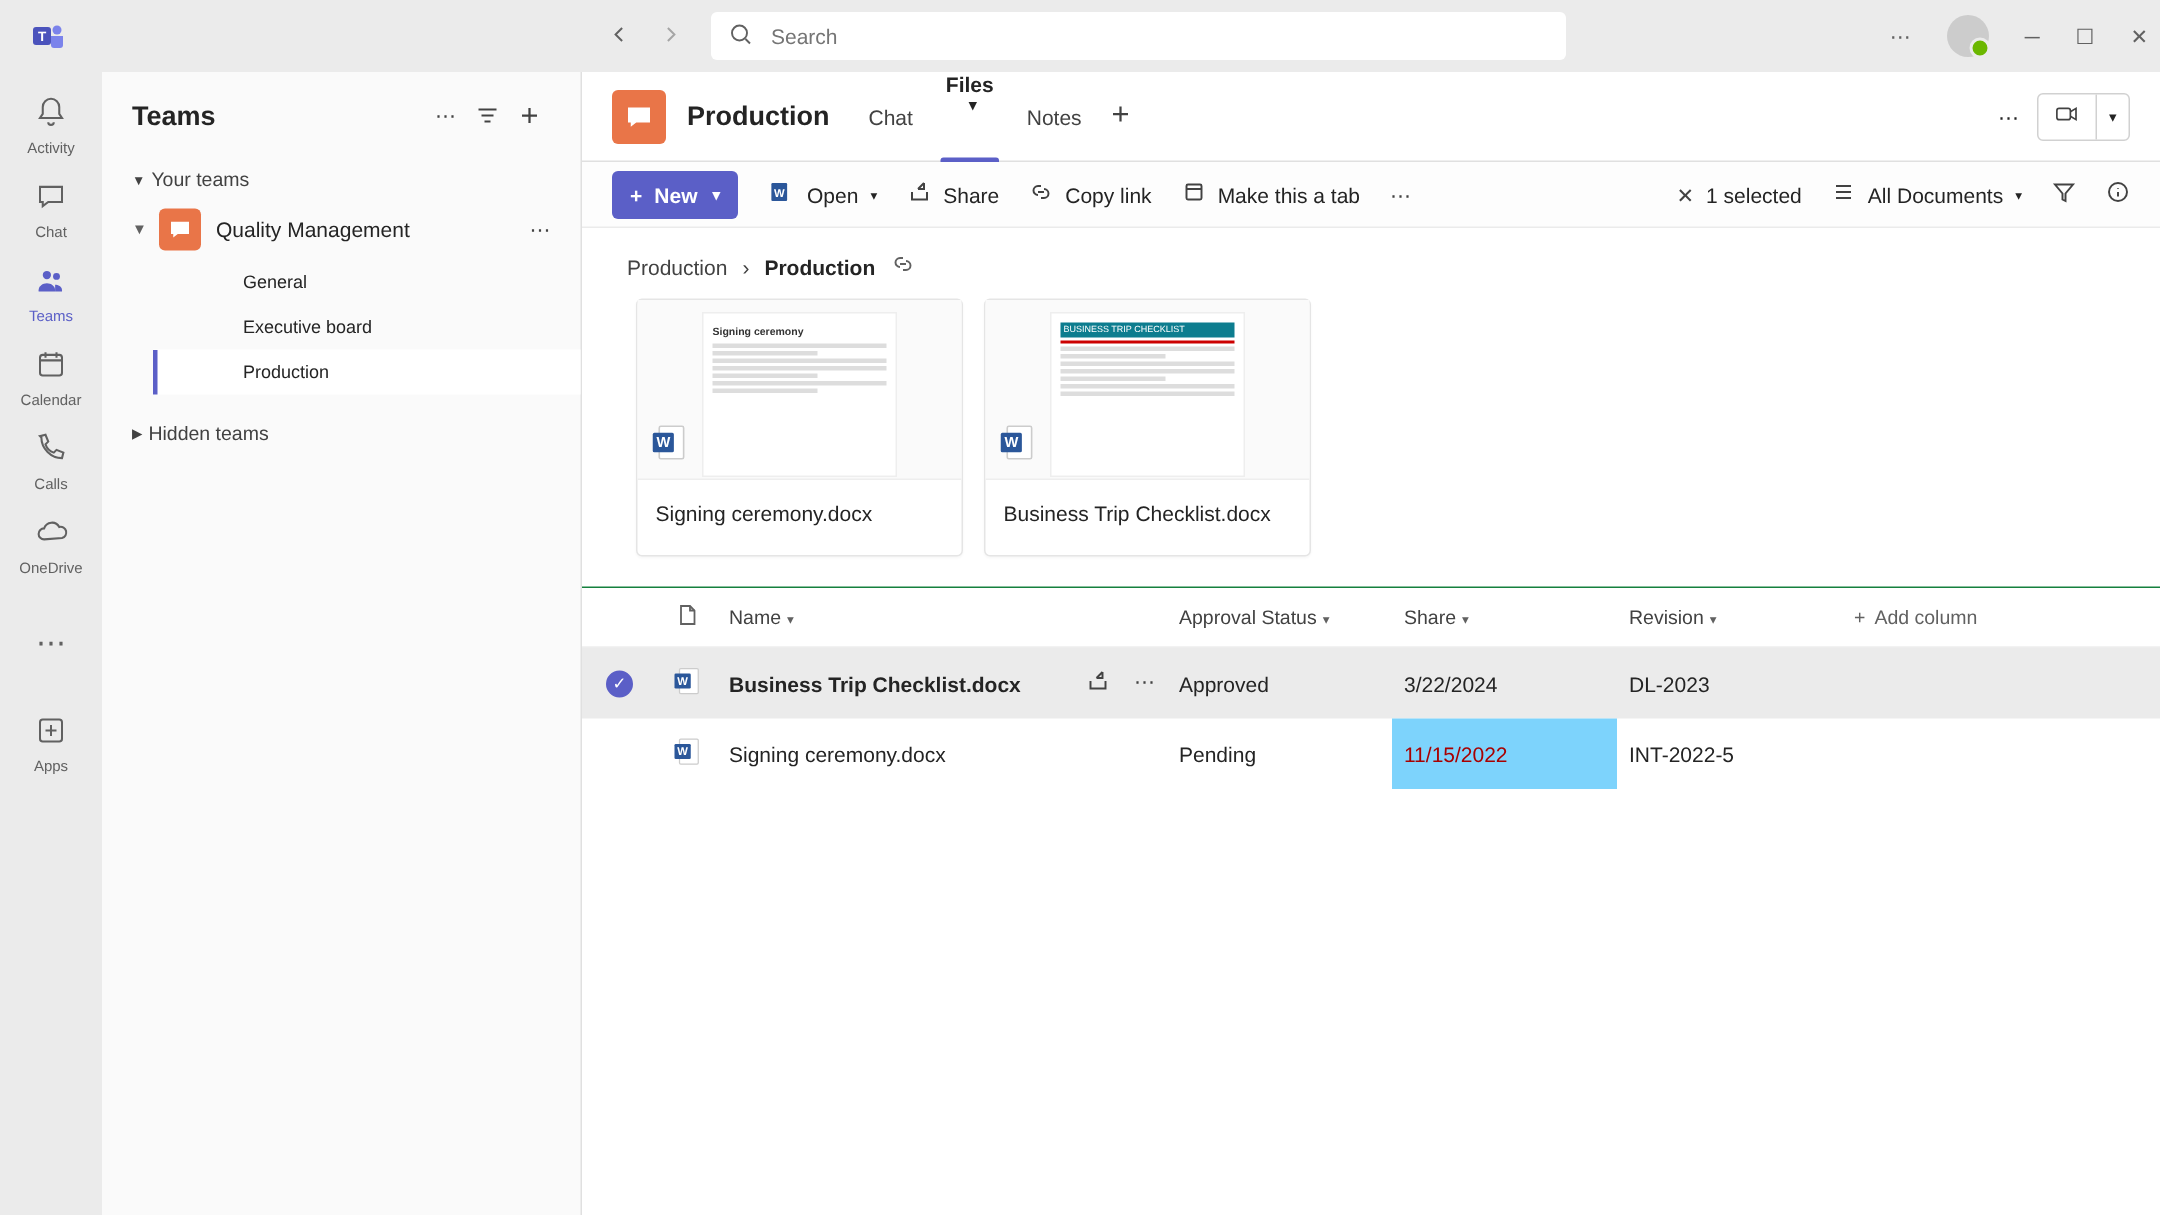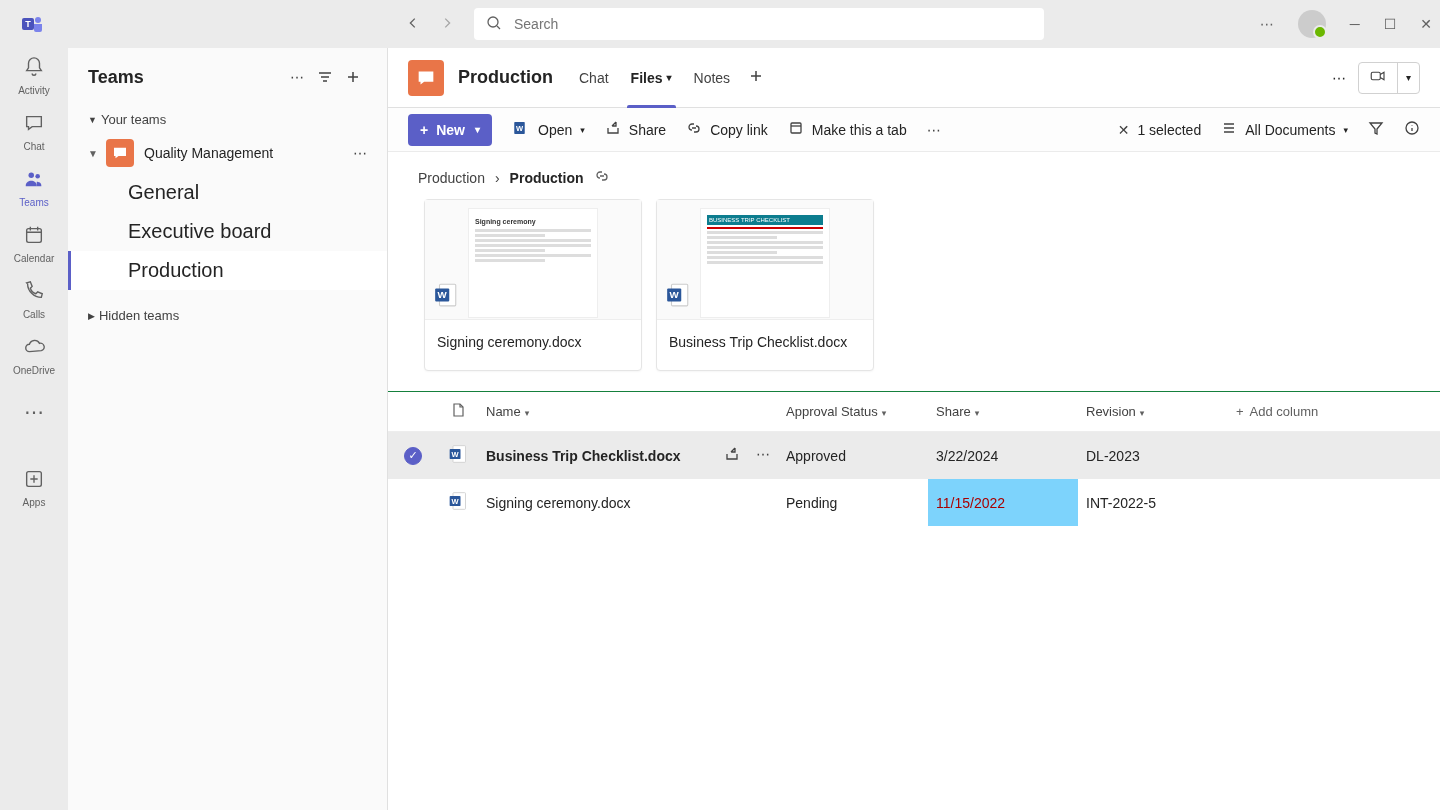--- a/index.html
+++ b/index.html
@@ -11,46 +11,46 @@
 .titlebar .nav-arrows { display: flex; gap: 20px; margin-left: 350px; color: #616161; }
 .titlebar .search { flex: 0 0 570px; height: 32px; background: #fff; border-radius: 4px; margin-left: 20px; display: flex; align-items: center; padding: 0 12px; color: #616161; gap: 12px; }
 .titlebar .search input { border: none; outline: none; flex: 1; font-size: 14px; background: transparent; }
 .titlebar .right { margin-left: auto; display: flex; align-items: center; gap: 24px; color: #616161; }
 .titlebar .avatar { width: 28px; height: 28px; border-radius: 50%; background: #ccc; position: relative; }
 .titlebar .avatar::after { content: ""; position: absolute; bottom: -1px; right: -1px; width: 10px; height: 10px; background: #6bb700; border-radius: 50%; border: 2px solid #ebebeb; }
 .titlebar .win-controls { display: flex; gap: 24px; }
 
 
 .app-rail { position: absolute; left: 0; top: 48px; bottom: 0; width: 68px; background: #ebebeb; display: flex; flex-direction: column; align-items: center; padding-top: 8px; }
-.app-rail .item { width: 68px; height: 56px; display: flex; flex-direction: column; align-items: center; justify-content: flex-start; gap: 2px; color: #616161; cursor: pointer; font-size: 10px; }
+.app-rail .item { width: 68px; height: 56px; display: flex; flex-direction: column; align-items: center; justify-content: center; gap: 2px; color: #616161; cursor: pointer; font-size: 10px; }
 .app-rail .item.active { color: #5b5fc7; }
 .app-rail .item.active .ic { color: #5b5fc7; }
 .app-rail .ic { font-size: 20px; }
 .app-rail .more-ic { margin-top: 8px; }
 
 
 .teams-panel { position: absolute; left: 68px; top: 48px; bottom: 0; width: 320px; background: #fafafa; border-right: 1px solid #e0e0e0; }
 .teams-panel .hdr { height: 58px; display: flex; align-items: center; padding: 0 20px; }
 .teams-panel .hdr h2 { font-size: 18px; font-weight: 700; flex: 1; }
 .teams-panel .hdr .hbtn { width: 28px; height: 28px; display: flex; align-items: center; justify-content: center; color: #424242; cursor: pointer; }
 .teams-panel .section-label { padding: 6px 20px; font-size: 13px; color: #424242; display: flex; align-items: center; gap: 4px; cursor: pointer; }
 .teams-panel .team-row { padding: 6px 20px 6px 20px; display: flex; align-items: center; gap: 10px; cursor: pointer; }
 .teams-panel .team-row .caret { color: #616161; font-size: 10px; width: 8px; }
 .teams-panel .team-row .ticon { width: 28px; height: 28px; border-radius: 4px; background: #e97548; display: flex; align-items: center; justify-content: center; color: #fff; font-size: 16px; }
 .teams-panel .team-row .more { margin-left: auto; color: #424242; }
-.teams-panel .channel { padding: 8px 20px 8px 60px; cursor: pointer; font-size: 20px; }
+.teams-panel .channel { padding: 8px 20px 8px 60px; cursor: pointer; font-size: 12px; margin-left: 34px; }
 .teams-panel .channel.active { background: #fff; font-weight: 400; box-shadow: inset 3px 0 0 #5b5fc7; }
 
 
 .main { position: absolute; left: 388px; right: 0; top: 48px; bottom: 0; background: #fff; display: flex; flex-direction: column; }
 .channel-header { height: 60px; border-bottom: 1px solid #e0e0e0; display: flex; align-items: center; padding: 0 20px; gap: 14px; }
 .channel-header .cicon { width: 36px; height: 36px; border-radius: 4px; background: #e97548; display: flex; align-items: center; justify-content: center; color: #fff; font-size: 20px; }
 .channel-header h1 { font-size: 18px; font-weight: 700; margin-right: 8px; }
 .channel-header .tab { padding: 0 4px; height: 60px; display: flex; align-items: center; cursor: pointer; color: #424242; position: relative; }
-.channel-header .tab.active { font-weight: 600; color: #242424; }
+.channel-header .tab.active { font-weight: 600; color: #242424; flex-direction: column; }
 .channel-header .tab.active::after { content: ""; position: absolute; bottom: 0; left: 0; right: 0; height: 3px; background: #5b5fc7; border-radius: 2px 2px 0 0; }
 .channel-header .tab .chev { margin-left: 4px; font-size: 10px; }
 .channel-header .add-tab { color: #424242; cursor: pointer; }
 .channel-header .right-actions { margin-left: auto; display: flex; align-items: center; gap: 12px; }
 .channel-header .meet-btn { display: flex; align-items: center; border: 1px solid #d1d1d1; border-radius: 4px; height: 32px; cursor: pointer; }
 .channel-header .meet-btn .main-segment { padding: 0 10px; display: flex; align-items: center; }
 .channel-header .meet-btn .caret-segment { border-left: 1px solid #d1d1d1; padding: 0 8px; font-size: 10px; display: flex; align-items: center; height: 100%; }
 
 
 .toolbar { height: 44px; background: #fdfdfd; border-bottom: 1px solid #ebebeb; display: flex; align-items: center; padding: 0 20px; gap: 20px; }

